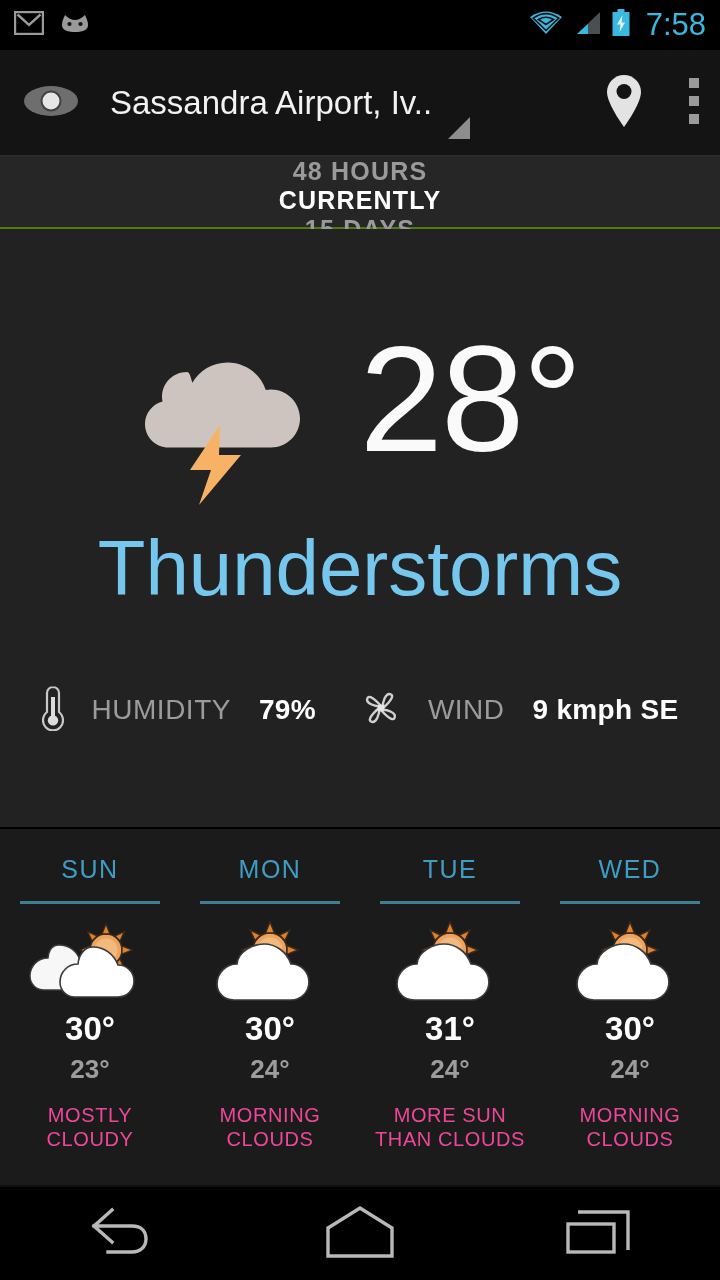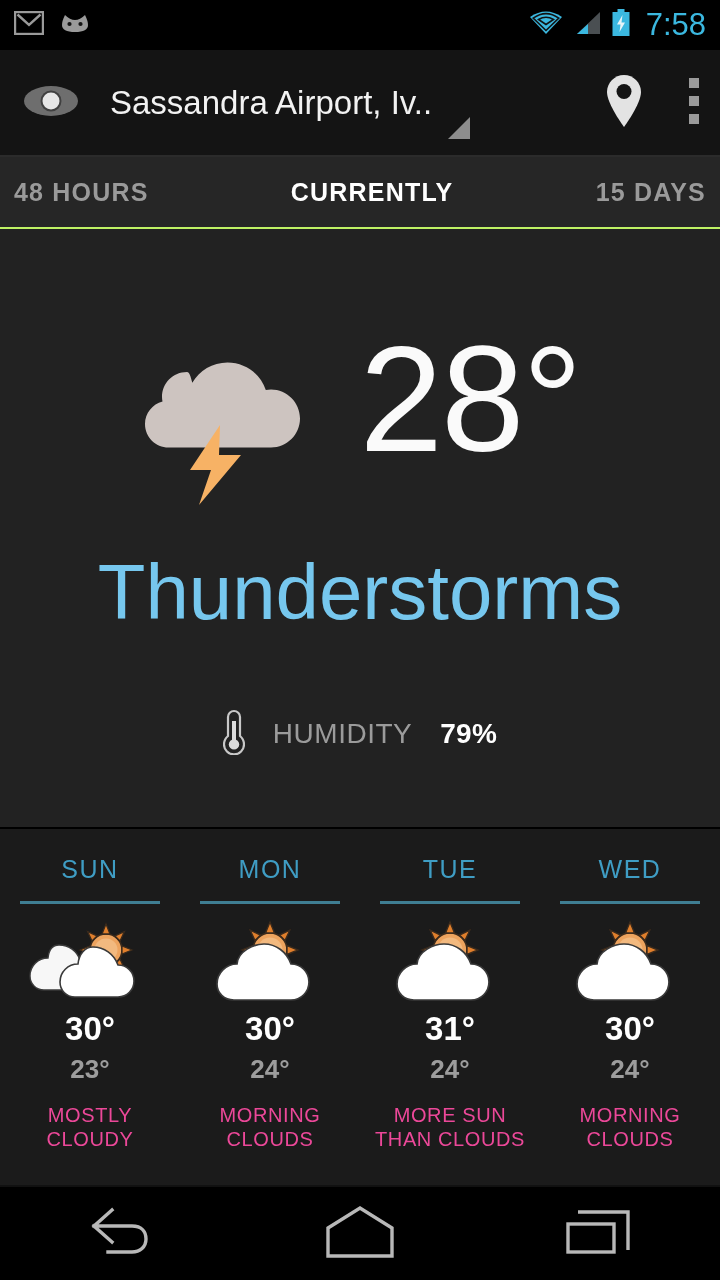--- a/index.html
+++ b/index.html
@@ -42,21 +42,22 @@
     margin-left:16px; align-self:flex-end; margin-bottom:16px;
   }
   .ab-actions { margin-left:auto; display:flex; align-items:center; gap:44px; }
   .ab-divider { height:2px; background:#2b2b2b; }
 
   
   .tabs {
     height:72px; background:#262626;
     display:flex; align-items:center;
     padding:0 14px;
-    border-bottom:2px solid #bef264;
+    border-bottom:2px solid #4d7c0f;
+    flex-direction:column;
   }
   .tab {
     font-size:25px; letter-spacing:1.2px;
     font-weight:700;
   }
   .tab.left  { color:#9a9a9a; }
   .tab.mid   { color:#ffffff; flex:1; text-align:center; }
   .tab.right { color:#9a9a9a; }
 
   
@@ -69,21 +70,21 @@
   .cur-main {
     display:flex; align-items:flex-start; justify-content:center;
     margin-top:95px; gap:40px;
   }
   .cur-temp {
     color:#fafafa; font-size:150px; font-weight:300;
     line-height:1; letter-spacing:-2px;
   }
   .cur-cond {
     color:#76c7ee; font-size:78px; font-weight:300;
-    margin-top:40px; line-height:1;
+    margin-top:16px; line-height:1;
   }
   .cur-stats {
     display:flex; align-items:center; gap:46px;
     margin-top:78px;
   }
   .stat { display:flex; align-items:center; gap:28px; }
   .stat-label { color:#9b9b9b; font-size:28px; letter-spacing:0.5px; }
   .stat-value { color:#ffffff; font-size:28px; font-weight:700; letter-spacing:0.3px; }
 
   
@@ -223,20 +224,35 @@
           <svg width="22" height="46" viewBox="0 0 22 46">
             <path d="M11 2 C7.7 2 5 4.7 5 8 L5 27 C2.6 29 1 32 1 35.4 C1 41 5.5 45.4 11 45.4 C16.5 45.4 21 41 21 35.4 C21 32 19.4 29 17 27 L17 8 C17 4.7 14.3 2 11 2 Z" fill="none" stroke="#c8c8c8" stroke-width="2.2"></path>
             <circle cx="11" cy="35.4" r="5.2" fill="#dcdcdc"></circle>
             <rect x="9" y="12" width="4" height="20" fill="#dcdcdc"></rect>
           </svg>
         </span>
         <span class="stat-label">HUMIDITY</span>
         <span class="stat-value">79%</span>
       </div>
 
+      <div class="stat">
+        <span>
+          <svg width="38" height="38" viewBox="0 0 38 38">
+            <g fill="none" stroke="#d0d0d0" stroke-width="2.4">
+              <path d="M19 17 C19 17 8 4 5.5 9 C3 14 13 18 19 17 Z"></path>
+              <path d="M21 19 C21 19 34 8 29 5.5 C24 3 20 13 21 19 Z"></path>
+              <path d="M19 21 C19 21 30 34 32.5 29 C35 24 25 20 19 21 Z"></path>
+              <path d="M17 19 C17 19 4 30 9 32.5 C14 35 18 25 17 19 Z"></path>
+            </g>
+            <circle cx="19" cy="19" r="3.4" fill="#e6e6e6"></circle>
+          </svg>
+        </span>
+        <span class="stat-label">WIND</span>
+        <span class="stat-value">9 kmph SE</span>
+      </div>
     </div>
   </div>
 
   <div class="forecast">
 
     <div class="fc-col">
       <span class="fc-day">SUN</span>
       <span class="fc-rule"></span>
       <span class="fc-icon">
         <svg width="128" height="84" viewBox="0 0 128 84">

